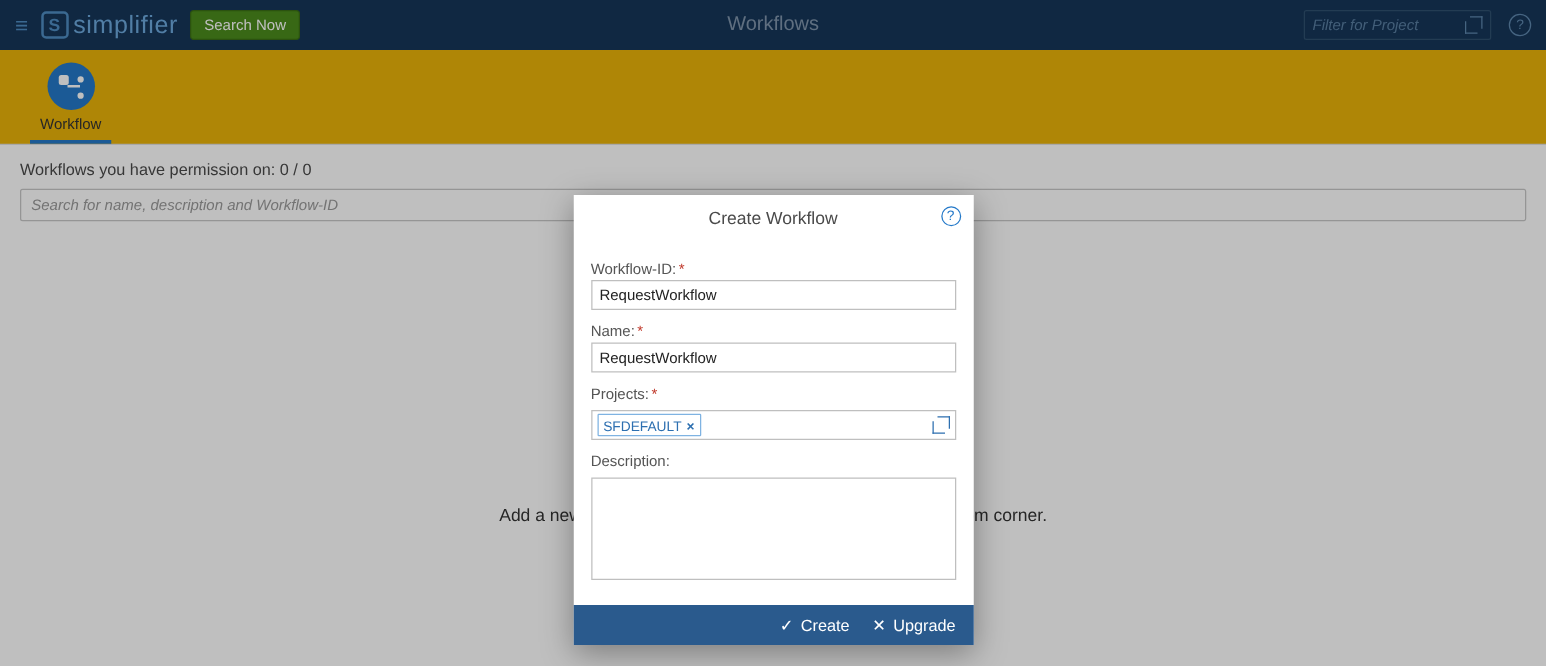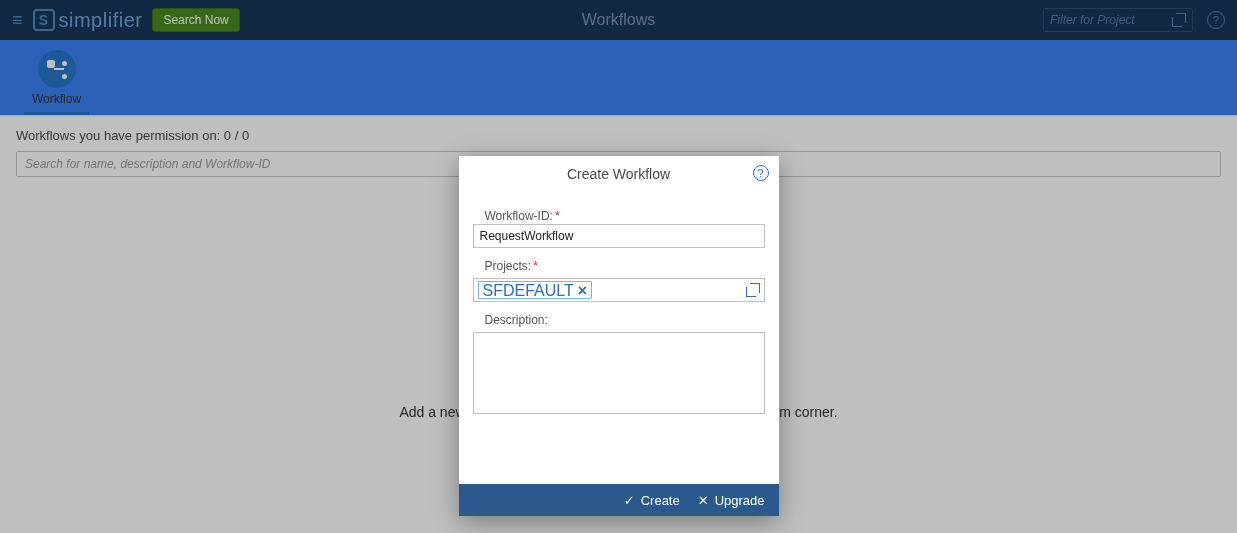--- a/index.html
+++ b/index.html
@@ -42,21 +42,21 @@
   .ext-icon::after{content:"";position:absolute;right:0;top:0;width:9px;height:9px;border:1.3px solid #5e87ad;border-bottom:none;border-left:none;}
   .help-circle {
     width:18px;height:18px;border:1.5px solid #5e87ad;border-radius:50%;
     display:flex;align-items:center;justify-content:center;color:#5e87ad;font-size:11px;
     cursor:pointer;
   }
 
   
   .tabstrip {
     border-bottom:1px solid #e0e0e0;
-    display:flex; padding:0 24px; background:#3b82f6;
+    display:flex; padding:0 24px; background:#eab308;
   }
   .tab {
     display:flex; flex-direction:column; align-items:center;
     padding:10px 8px 6px 8px; gap:4px;
     border-bottom:3px solid #2479c9;
   }
   .tab-icon {
     width:38px;height:38px;border-radius:50%;background:#2479c9;
     position:relative;
   }
@@ -86,33 +86,33 @@
     box-shadow:0 6px 24px rgba(0,0,0,0.35);
     display:flex; flex-direction:column;
   }
   .dlg-header{
     padding:10px 14px; text-align:center; position:relative;
     color:#4a4a4a; font-size:14px;
   }
   .dlg-header .help-circle{ position:absolute; right:10px; top:9px; width:16px;height:16px;border-color:#2479c9;color:#2479c9;}
   .dlg-body { padding:6px 14px 14px 14px; flex:1; }
   .fld { margin-top:8px; }
-  .fld-label { font-size:12px; color:#555;margin-left:12px; }
+  .fld-label { font-size:12px; color:#555; }
   .req { color:#c0392b; font-size:12px; margin-left:2px; }
   .fld-input {
     margin-top:0; width:100%; height:24px; border:1px solid #bfbfbf;
     font-size:12px; padding:0 6px; color:#222;
   }
   .proj-box{
     margin-top:4px; width:100%; height:24px; border:1px solid #bfbfbf;
     display:flex; align-items:center; padding:0 4px; gap:6px;
   }
   .chip{
-    border:1px solid #7fb3e2; color:#2d6fb0; font-size:16px;
-    padding:0 4px; height:18px; display:flex; align-items:flex-start; gap:4px;
+    border:1px solid #7fb3e2; color:#2d6fb0; font-size:11px;
+    padding:0 4px; height:18px; display:flex; align-items:flex-end; gap:4px;
     border-radius:1px; cursor:default;
   }
   .chip .x{ cursor:pointer; color:#2d6fb0; font-weight:bold; }
   .proj-box .spacer{flex:1;}
   .proj-box .ext-icon::before,.proj-box .ext-icon::after{border-color:#2d6fb0;}
   .textarea {
     margin-top:4px; width:100%; height:82px; border:1px solid #bfbfbf;
     font-size:12px; padding:4px 6px; color:#222; resize:none;
   }
   .dlg-footer{
@@ -167,20 +167,24 @@
 <div class="dim"></div>
 
 <div class="dialog">
   <div class="dlg-header">
     <span>Create Workflow</span>
     <div class="help-circle">?</div>
   </div>
   <div class="dlg-body">
     <div class="fld">
       <span class="fld-label">Workflow-ID:</span><span class="req">*</span>
+      <input class="fld-input" value="RequestWorkflow" style="">
+    </div>
+    <div class="fld">
+      <span class="fld-label">Name:</span><span class="req">*</span>
       <input class="fld-input" value="RequestWorkflow" style="">
     </div>
     <div class="fld">
       <span class="fld-label">Projects:</span><span class="req">*</span>
       <div class="proj-box">
         <div class="chip">
           <span>SFDEFAULT</span>
           <span class="x">×</span>
         </div>
         <span class="spacer"></span>

